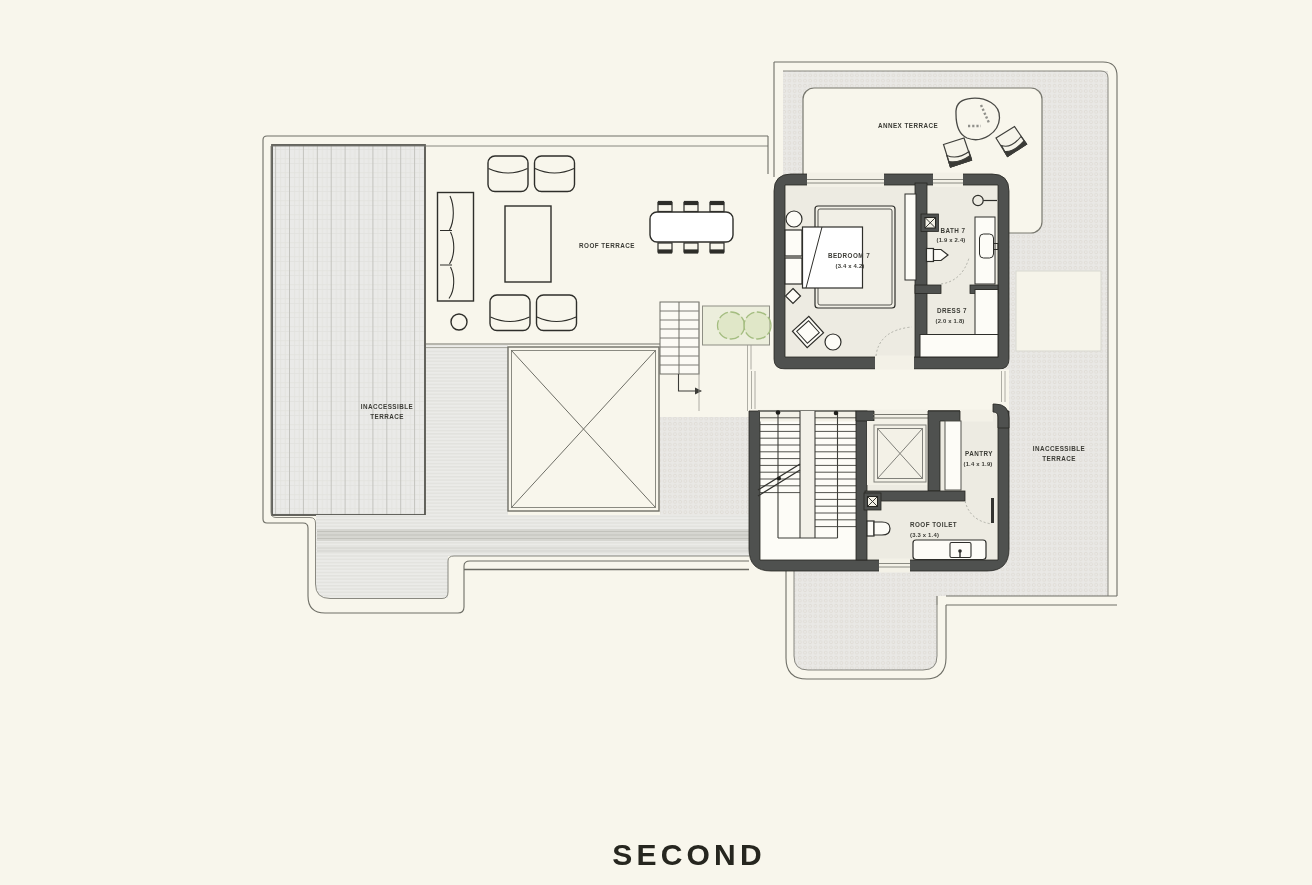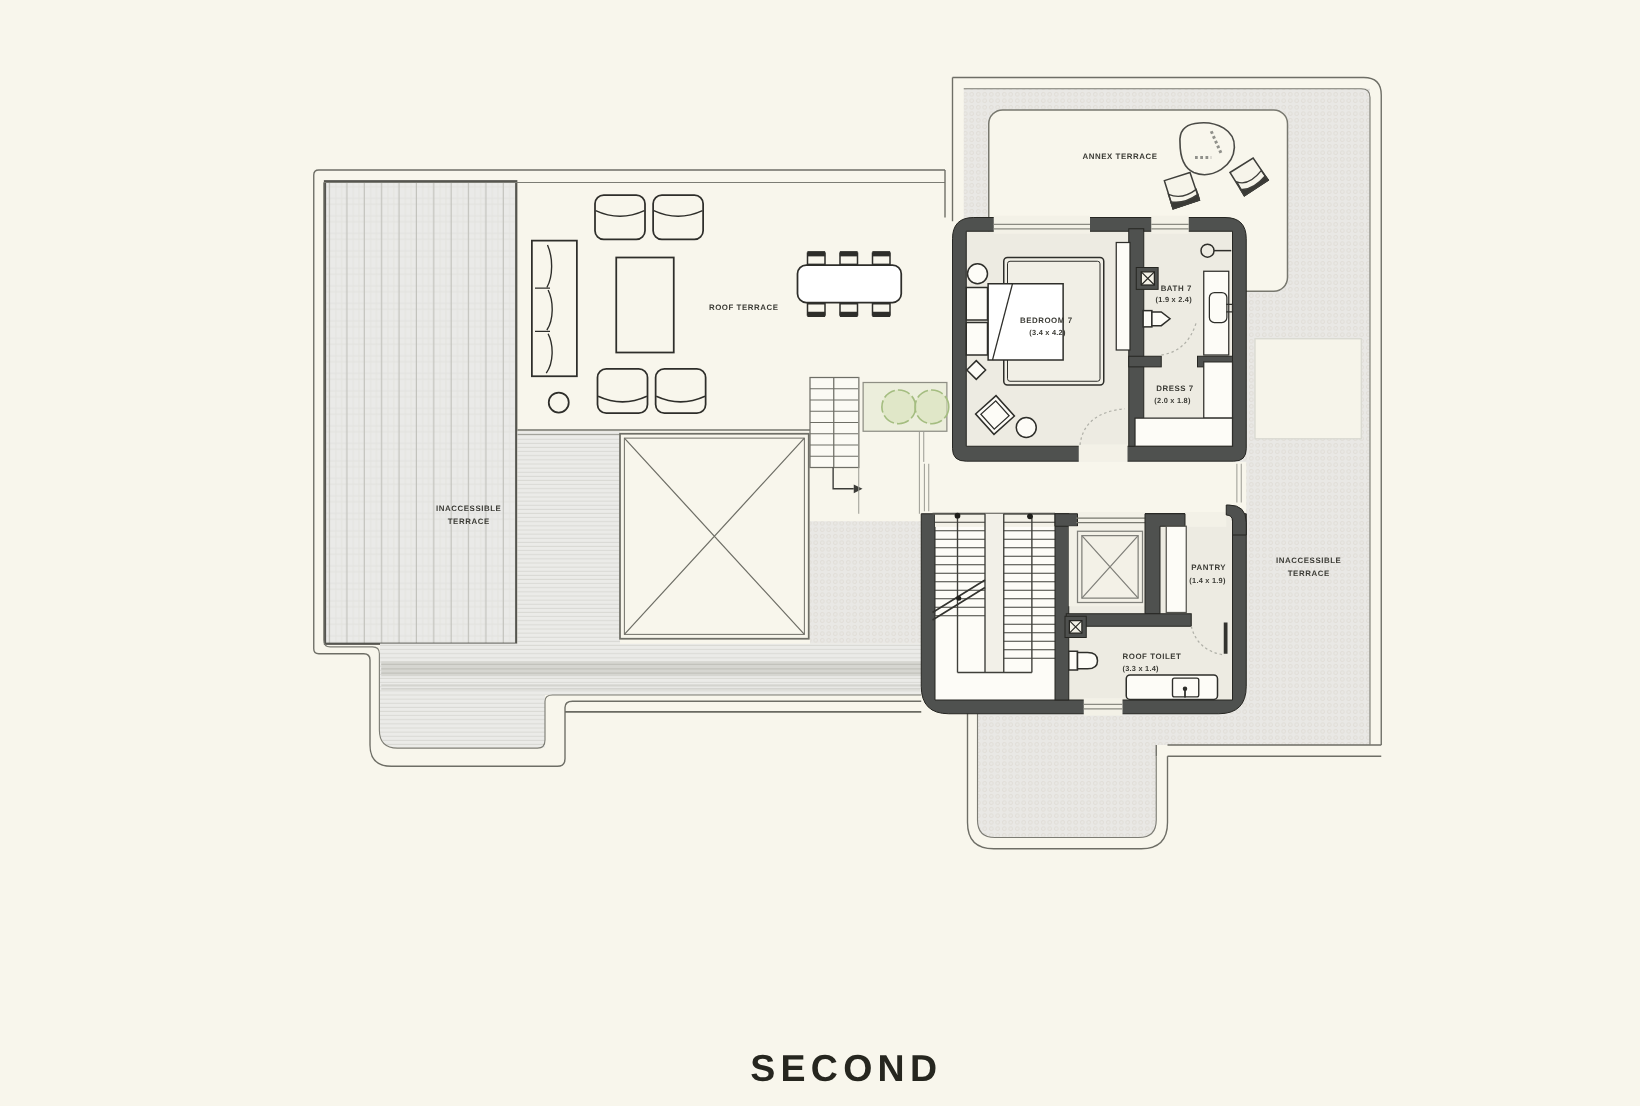--- a/index.html
+++ b/index.html
@@ -1,16 +1,16 @@
 <!DOCTYPE html>
 <html><head>
 <meta charset="utf-8">
 <style>
 html,body{margin:0;padding:0;background:#f8f6ec;}
-#wrap{width:1196px;height:885px;position:relative;overflow:hidden;}
+#wrap{width:1196px;height:885px;position:relative;overflow:hidden;margin-left:12px;}
 text{font-family:"Liberation Sans",sans-serif;fill:#3c3c38;}
 .lbl{font-size:6.3px;letter-spacing:0.45px;font-weight:bold;fill:#3b3b35;}
 .dim{font-size:5.9px;letter-spacing:0.2px;font-weight:bold;fill:#3b3b35;}
 </style>
 </head>
 <body>
 <div id="wrap">
 <svg width="1312" height="885" viewBox="0 0 1312 885" xmlns="http://www.w3.org/2000/svg">
 <defs>
 <pattern id="hv" width="13.9" height="14" patternUnits="userSpaceOnUse">

